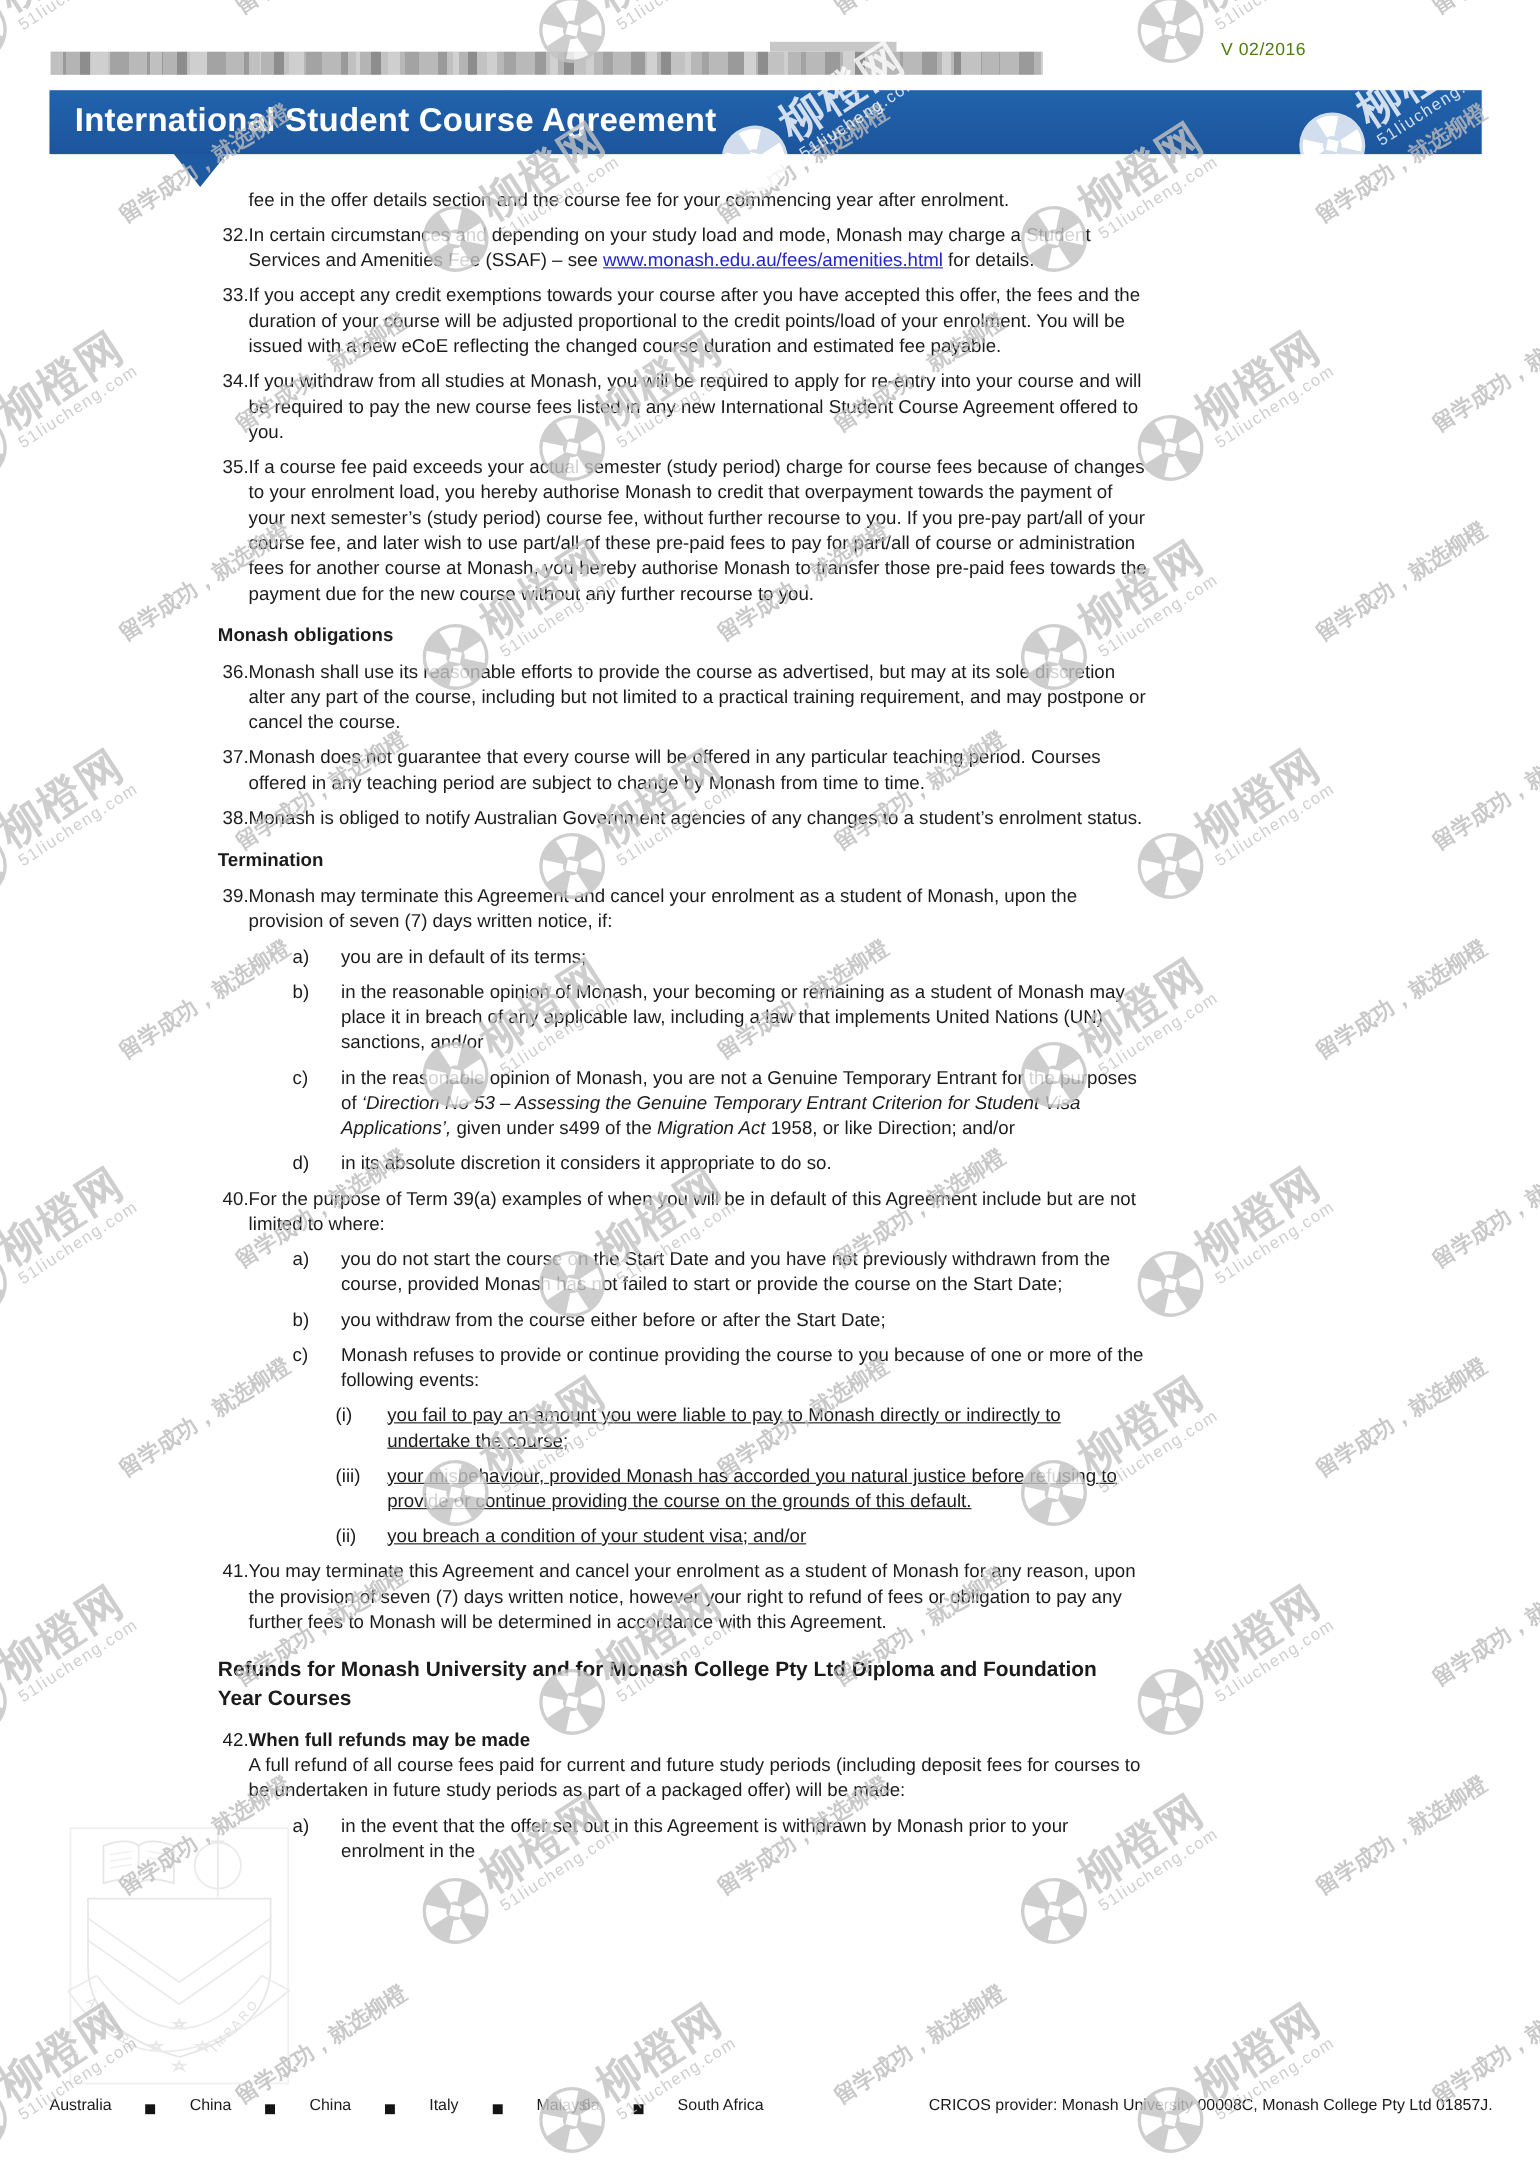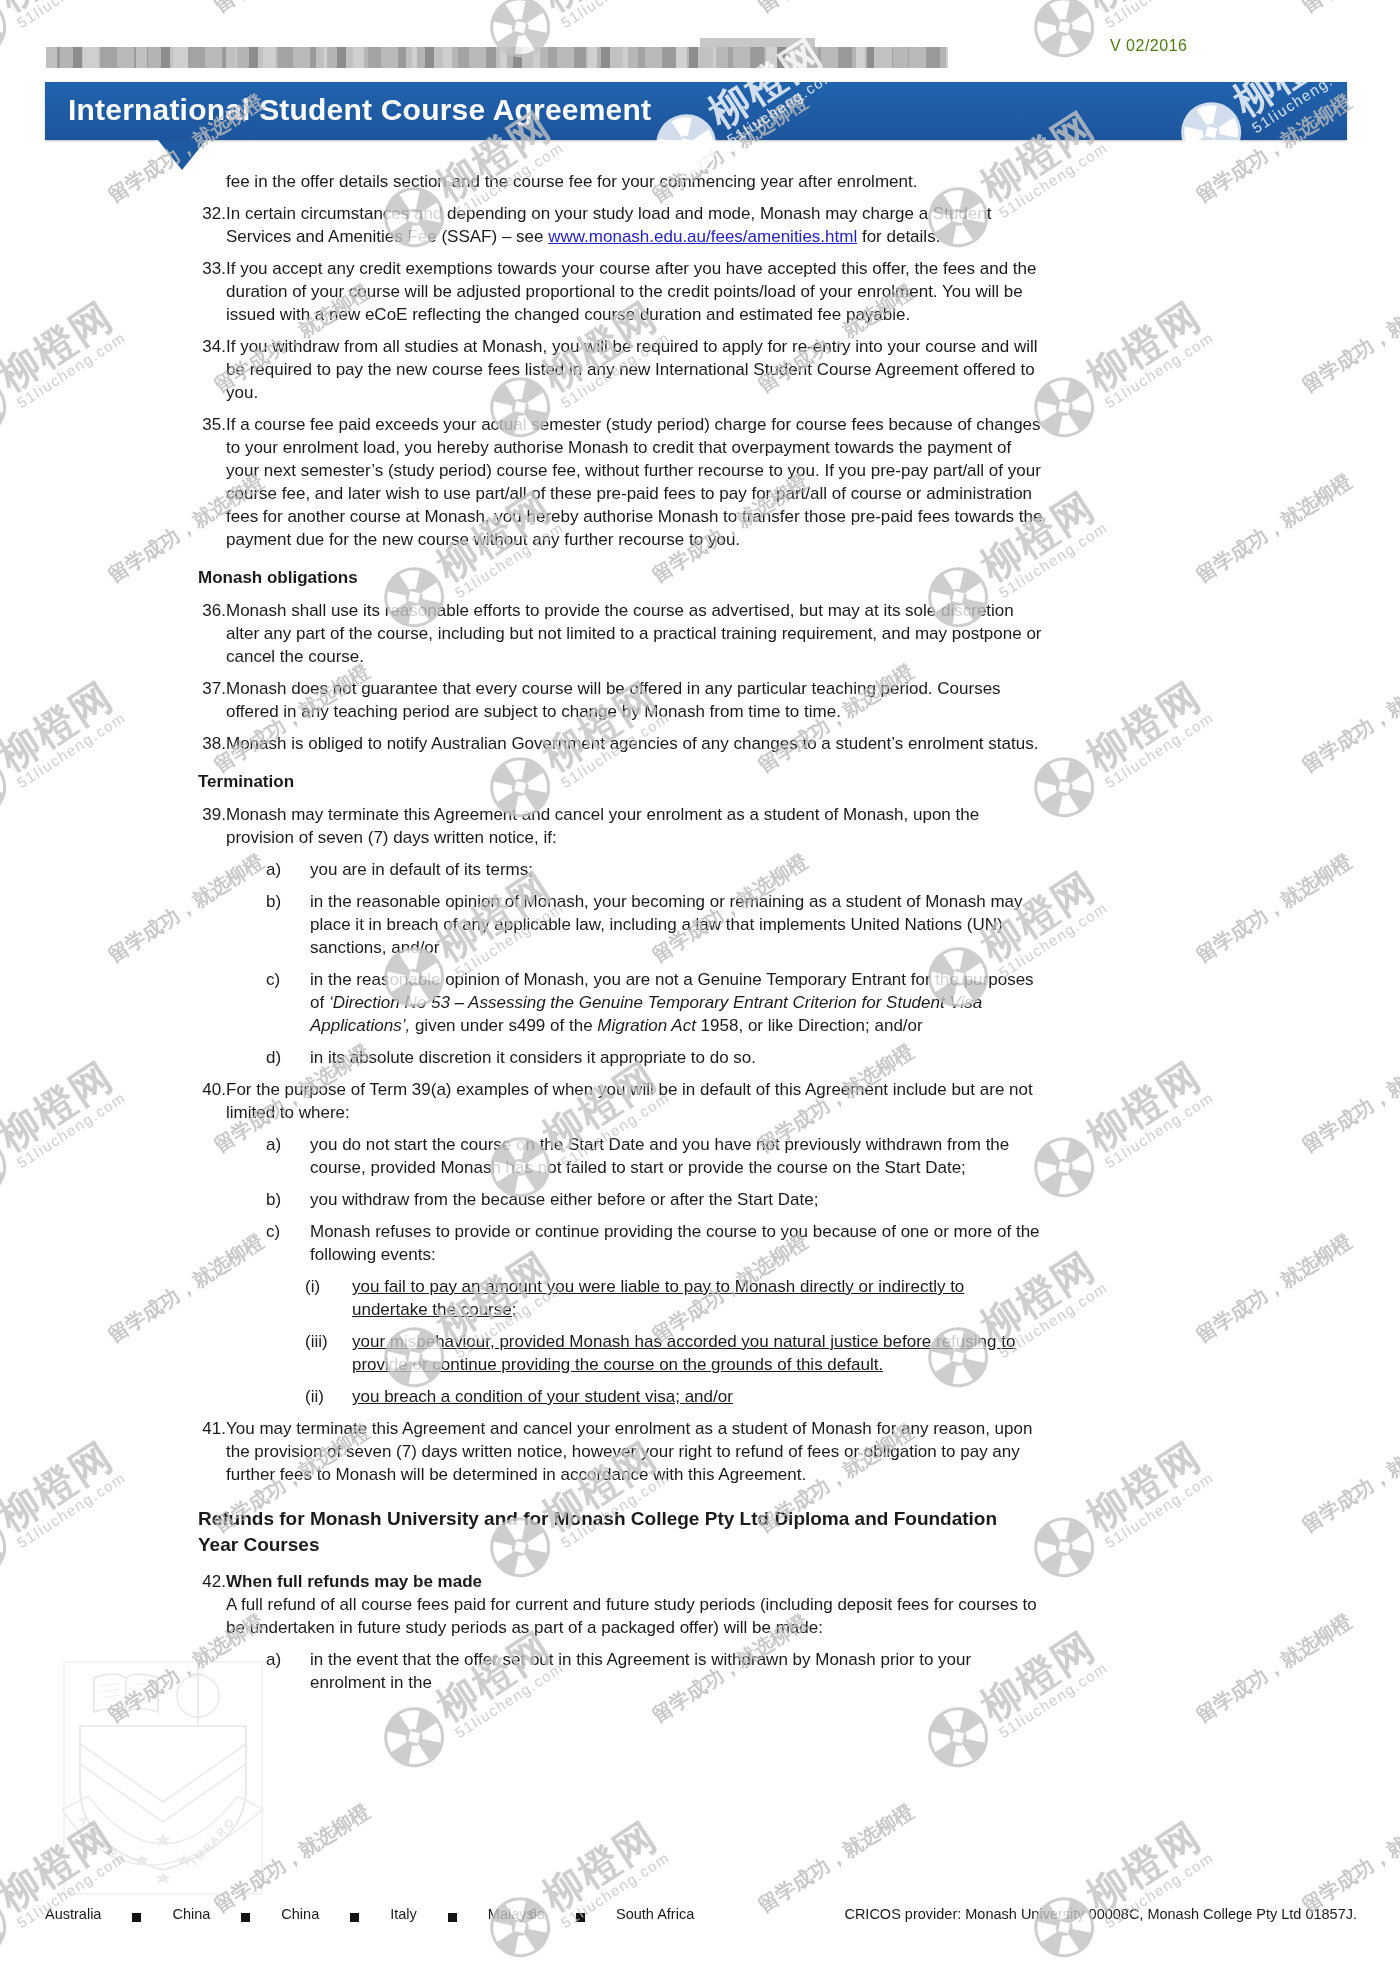--- a/index.html
+++ b/index.html
@@ -150,21 +150,21 @@
   <div class="item">
     <span class="num">40.</span>
     <span class="txt">For the purpose of Term 39(a) examples of when you will be in default of this Agreement include but are not limited to where:</span>
   </div>
   <div class="sub">
     <span class="lbl">a)</span>
     <span class="txt">you do not start the course on the Start Date and you have not previously withdrawn from the course, provided Monash has not failed to start or provide the course on the Start Date;</span>
   </div>
   <div class="sub">
     <span class="lbl">b)</span>
-    <span class="txt">you withdraw from the because either before or after the Start Date;</span>
+    <span class="txt">you withdraw from the course either before or after the Start Date;</span>
   </div>
   <div class="sub">
     <span class="lbl">c)</span>
     <span class="txt">Monash refuses to provide or continue providing the course to you because of one or more of the following events:</span>
   </div>
   <div class="subsub">
     <span class="lbl">(i)</span>
     <span class="txt">you fail to pay an amount you were liable to pay to Monash directly or indirectly to undertake the course;</span>
   </div>
   <div class="subsub">

